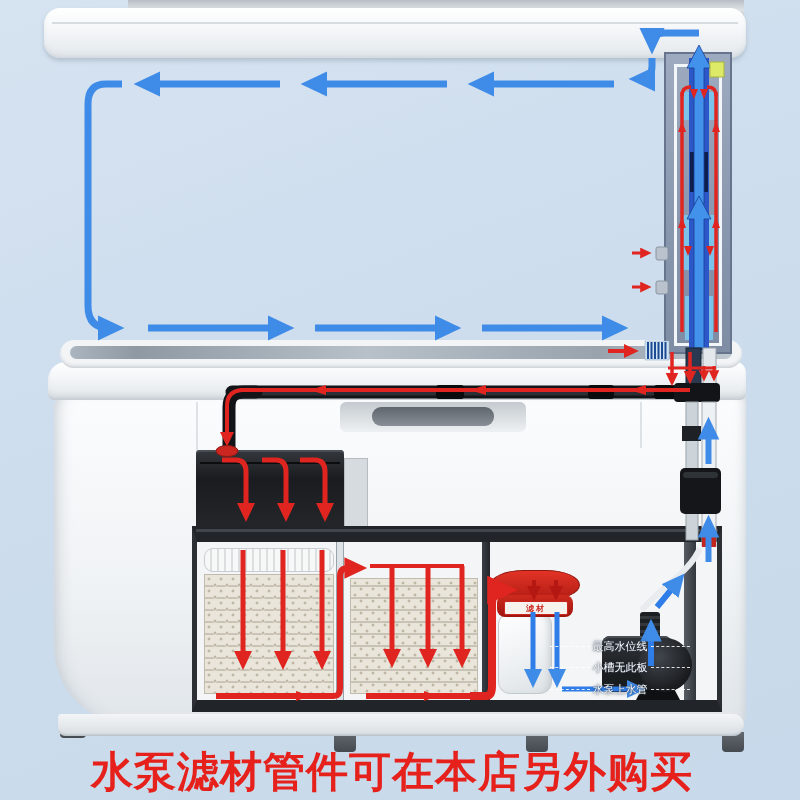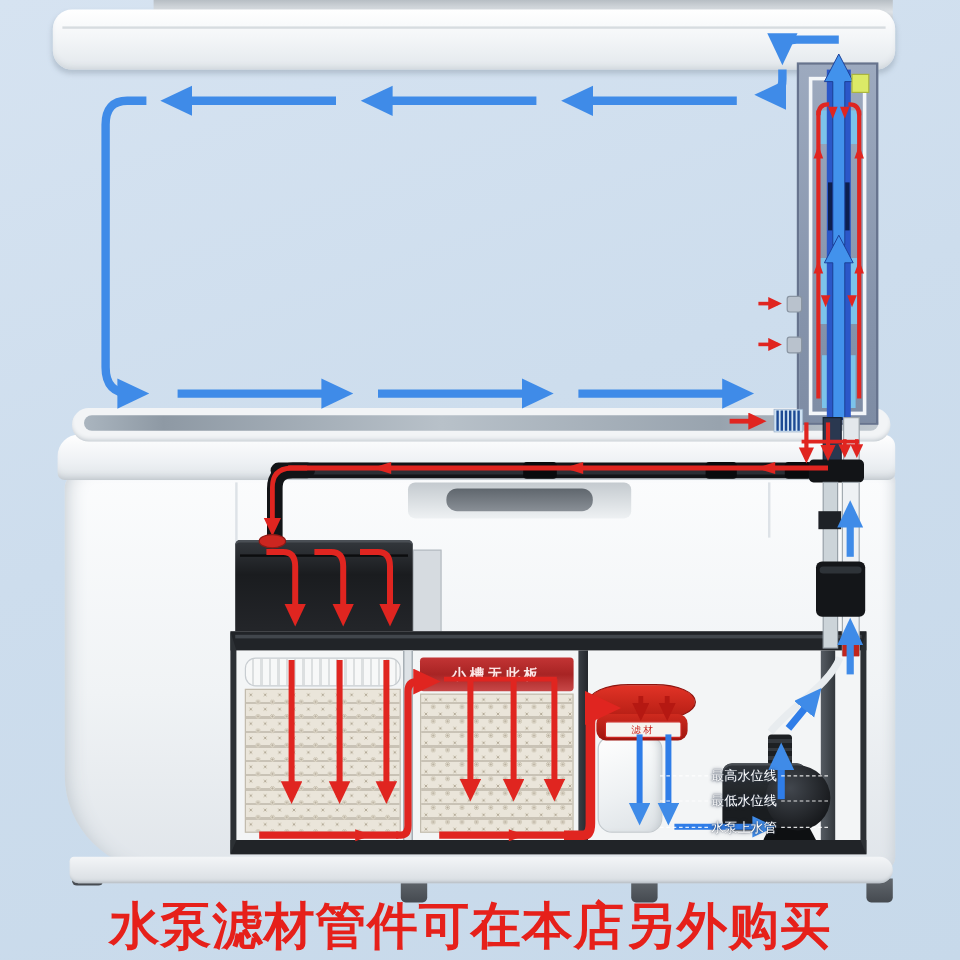--- a/index.html
+++ b/index.html
@@ -81,21 +81,21 @@
     background:linear-gradient(90deg,#565c63,#32373c);z-index:6;}
 
   
   .basket-bowl{left:490px;top:570px;width:90px;height:30px;border-radius:45%/60%;
     background:linear-gradient(180deg,#e23326,#b31d14);border:1px solid #8e140e;
     box-sizing:border-box;z-index:7;}
   .basket-body{left:497px;top:595px;width:76px;height:22px;border-radius:8px;
     background:linear-gradient(180deg,#cf2a1e,#9e150e);z-index:7;}
   .basket-tag{left:504px;top:601px;width:64px;height:14px;background:#f6f3ef;
     border:1px solid #cc2620;box-sizing:border-box;border-radius:2px;
-    color:#cc2620;font-size:8px;font-weight:normal;letter-spacing:2px;
+    color:#cc2620;font-size:8px;font-weight:bold;letter-spacing:2px;
     display:flex;align-items:center;justify-content:center;z-index:8;}
   .jug{left:498px;top:614px;width:54px;height:80px;border-radius:10px 10px 12px 12px;
     background:linear-gradient(160deg,#fefefe,#eef1f3 55%,#dde2e6);
     border:1px solid #c3c9cd;box-sizing:border-box;
     box-shadow:inset -6px 0 8px -5px #bfc6cb;z-index:7;}
 
   
   .pump-nut{left:640px;top:612px;width:20px;height:26px;
     background:repeating-linear-gradient(180deg,#1d2023 0 4px,#34383d 4px 7px);
     border-radius:3px;z-index:7;}
@@ -150,21 +150,20 @@
 
   <div class="abs dripbox-side"></div>
   <div class="abs dripbox"></div>
   <div class="abs dripbox-seam"></div>
 
   <div class="abs sump"></div>
   <div class="abs sump-top-hl"></div>
   <div class="abs floss"></div>
   <div class="abs media" style="left:204px;top:574px;width:130px;height:120px;"></div>
   <div class="abs divider-light"></div>
-  <div class="abs banner2">小槽无此板</div>
   <div class="abs media" style="left:350px;top:578px;width:128px;height:116px;"></div>
   <div class="abs divider-dark"></div>
   <div class="abs sump-wall"></div>
   <div class="abs jug"></div>
   <div class="abs basket-bowl"></div>
   <div class="abs basket-body"></div>
   <div class="abs basket-tag">滤材</div>
 
   <div class="abs pump-nut"></div>
   <div class="abs pump-body"></div>
@@ -305,21 +304,21 @@
     </g>
   </svg>
 
   <div class="abs lvl" style="top:597px;">
     <span class="dash"></span>
     <span class="txt">最高水位线</span>
     <span class="dash"></span>
   </div>
   <div class="abs lvl" style="top:618px;">
     <span class="dash"></span>
-    <span class="txt">最低水位线</span>
+    <span class="txt">小槽无此板</span>
     <span class="dash"></span>
   </div>
   <div class="abs lvl" style="top:640px;">
     <span class="dash"></span>
     <span class="txt">水泵上水管</span>
     <span class="dash"></span>
   </div>
 
   <div class="abs banner-text">水泵滤材管件可在本店另外购买</div>
 

